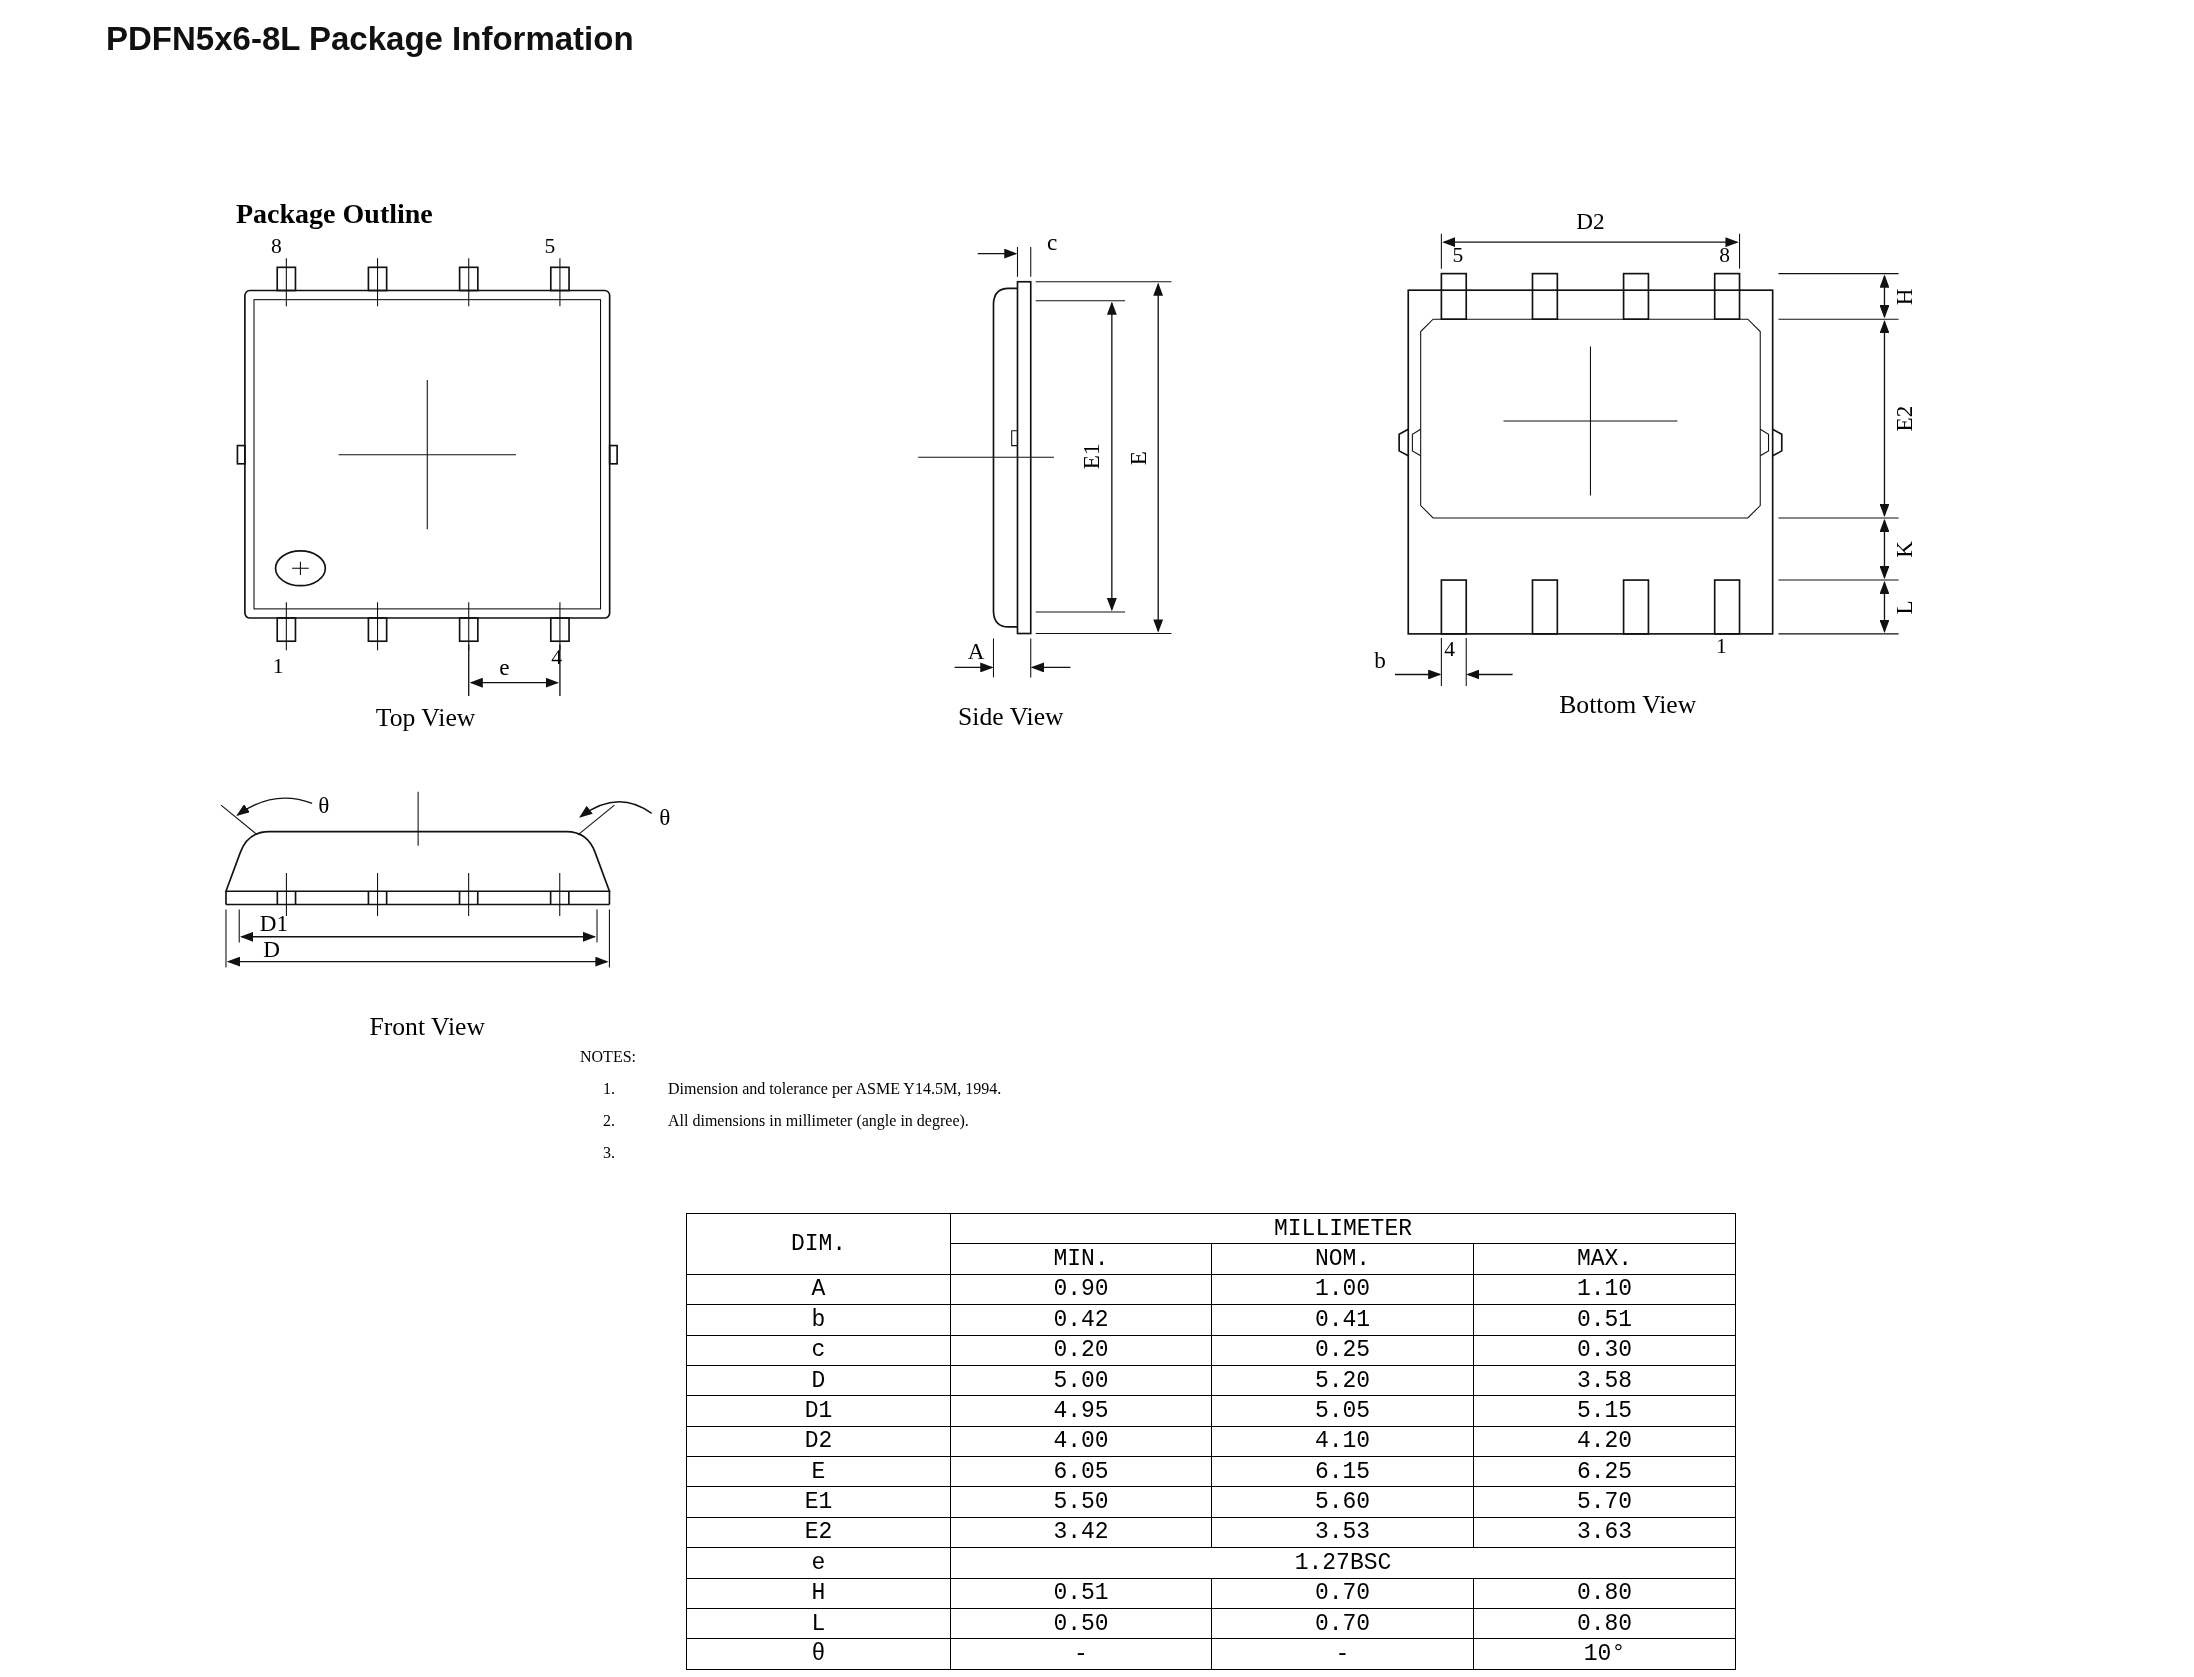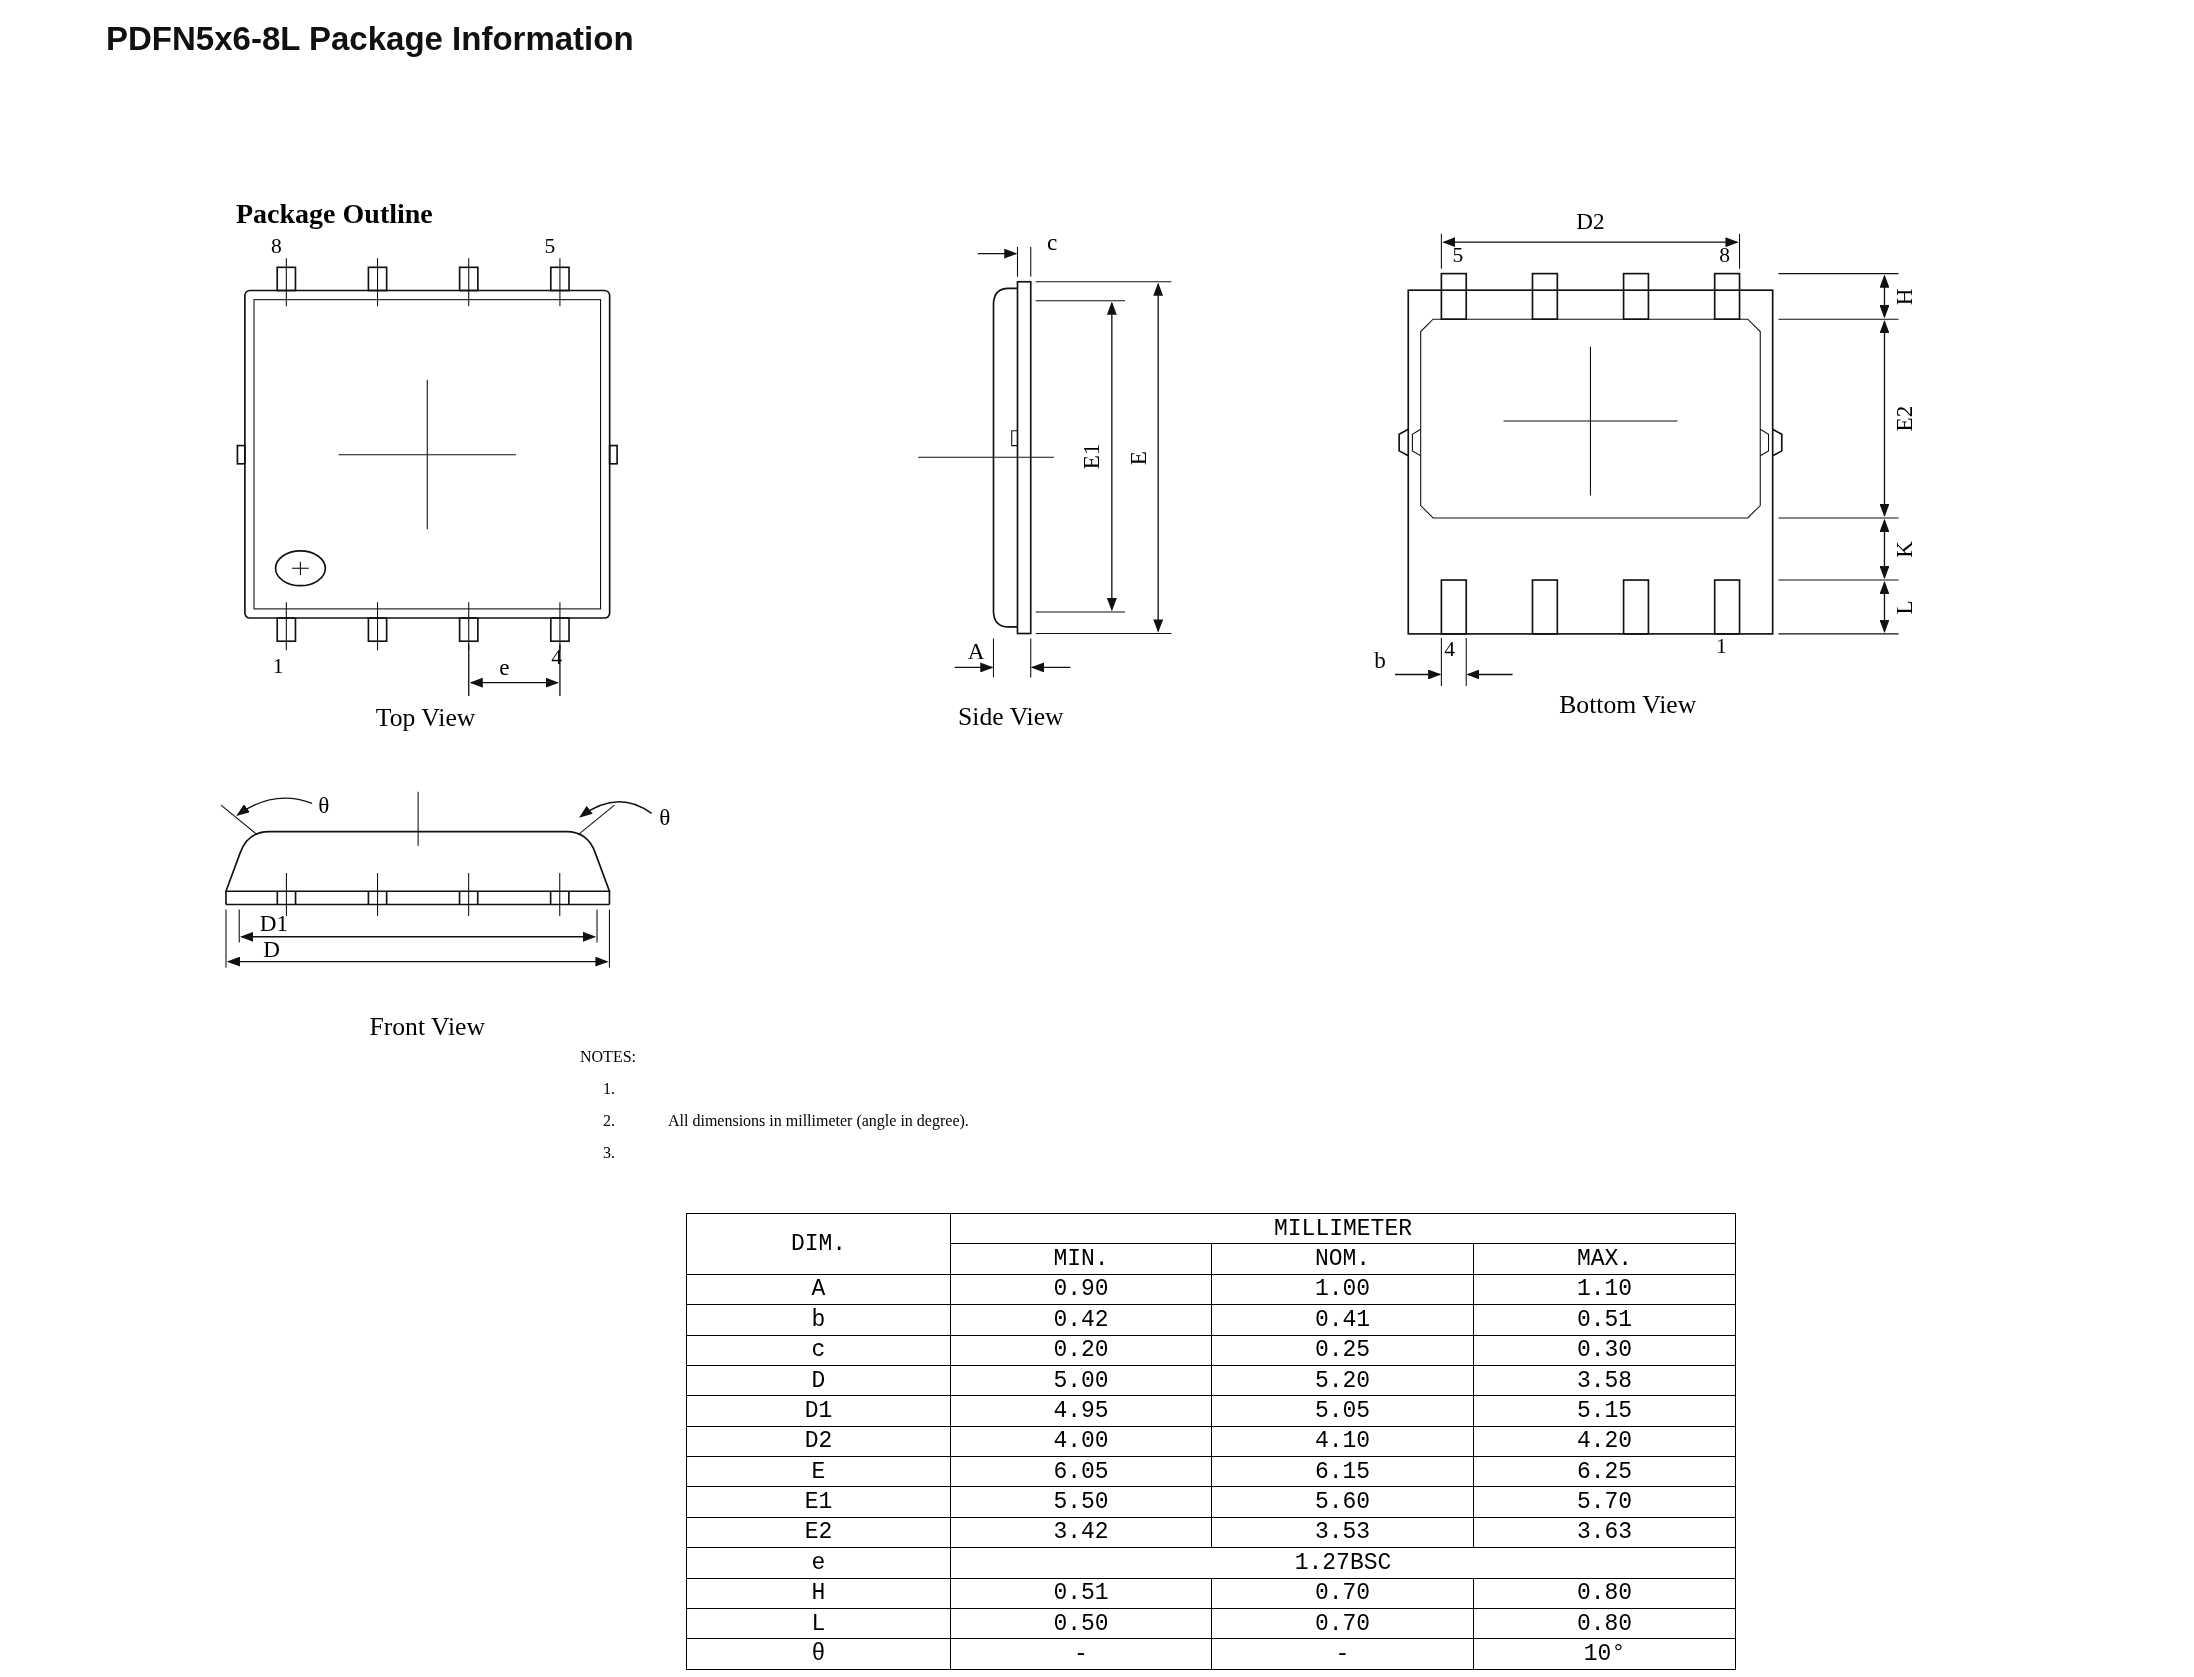--- a/index.html
+++ b/index.html
@@ -234,20 +234,21 @@
     <text class="lbl" x="572" y="70" text-anchor="middle">θ</text>
     <text class="lbl" x="100" y="198" text-anchor="middle">D1</text>
     <text class="lbl" x="97" y="229" text-anchor="middle">D</text>
     <text class="cap" x="285" y="324" text-anchor="middle">Front View</text>
   </svg>
 
   <div class="notes">
     <div>NOTES:</div>
     <div class="note-row">
       <span class="note-num">1.</span>
+      <span class="note-text">Dimension and tolerance per ASME Y14.5M, 1994.</span>
     </div>
     <div class="note-row">
       <span class="note-num">2.</span>
       <span class="note-text">All dimensions in millimeter (angle in degree).</span>
     </div>
     <div class="note-row">
       <span class="note-num">3.</span>
     </div>
   </div>
 

